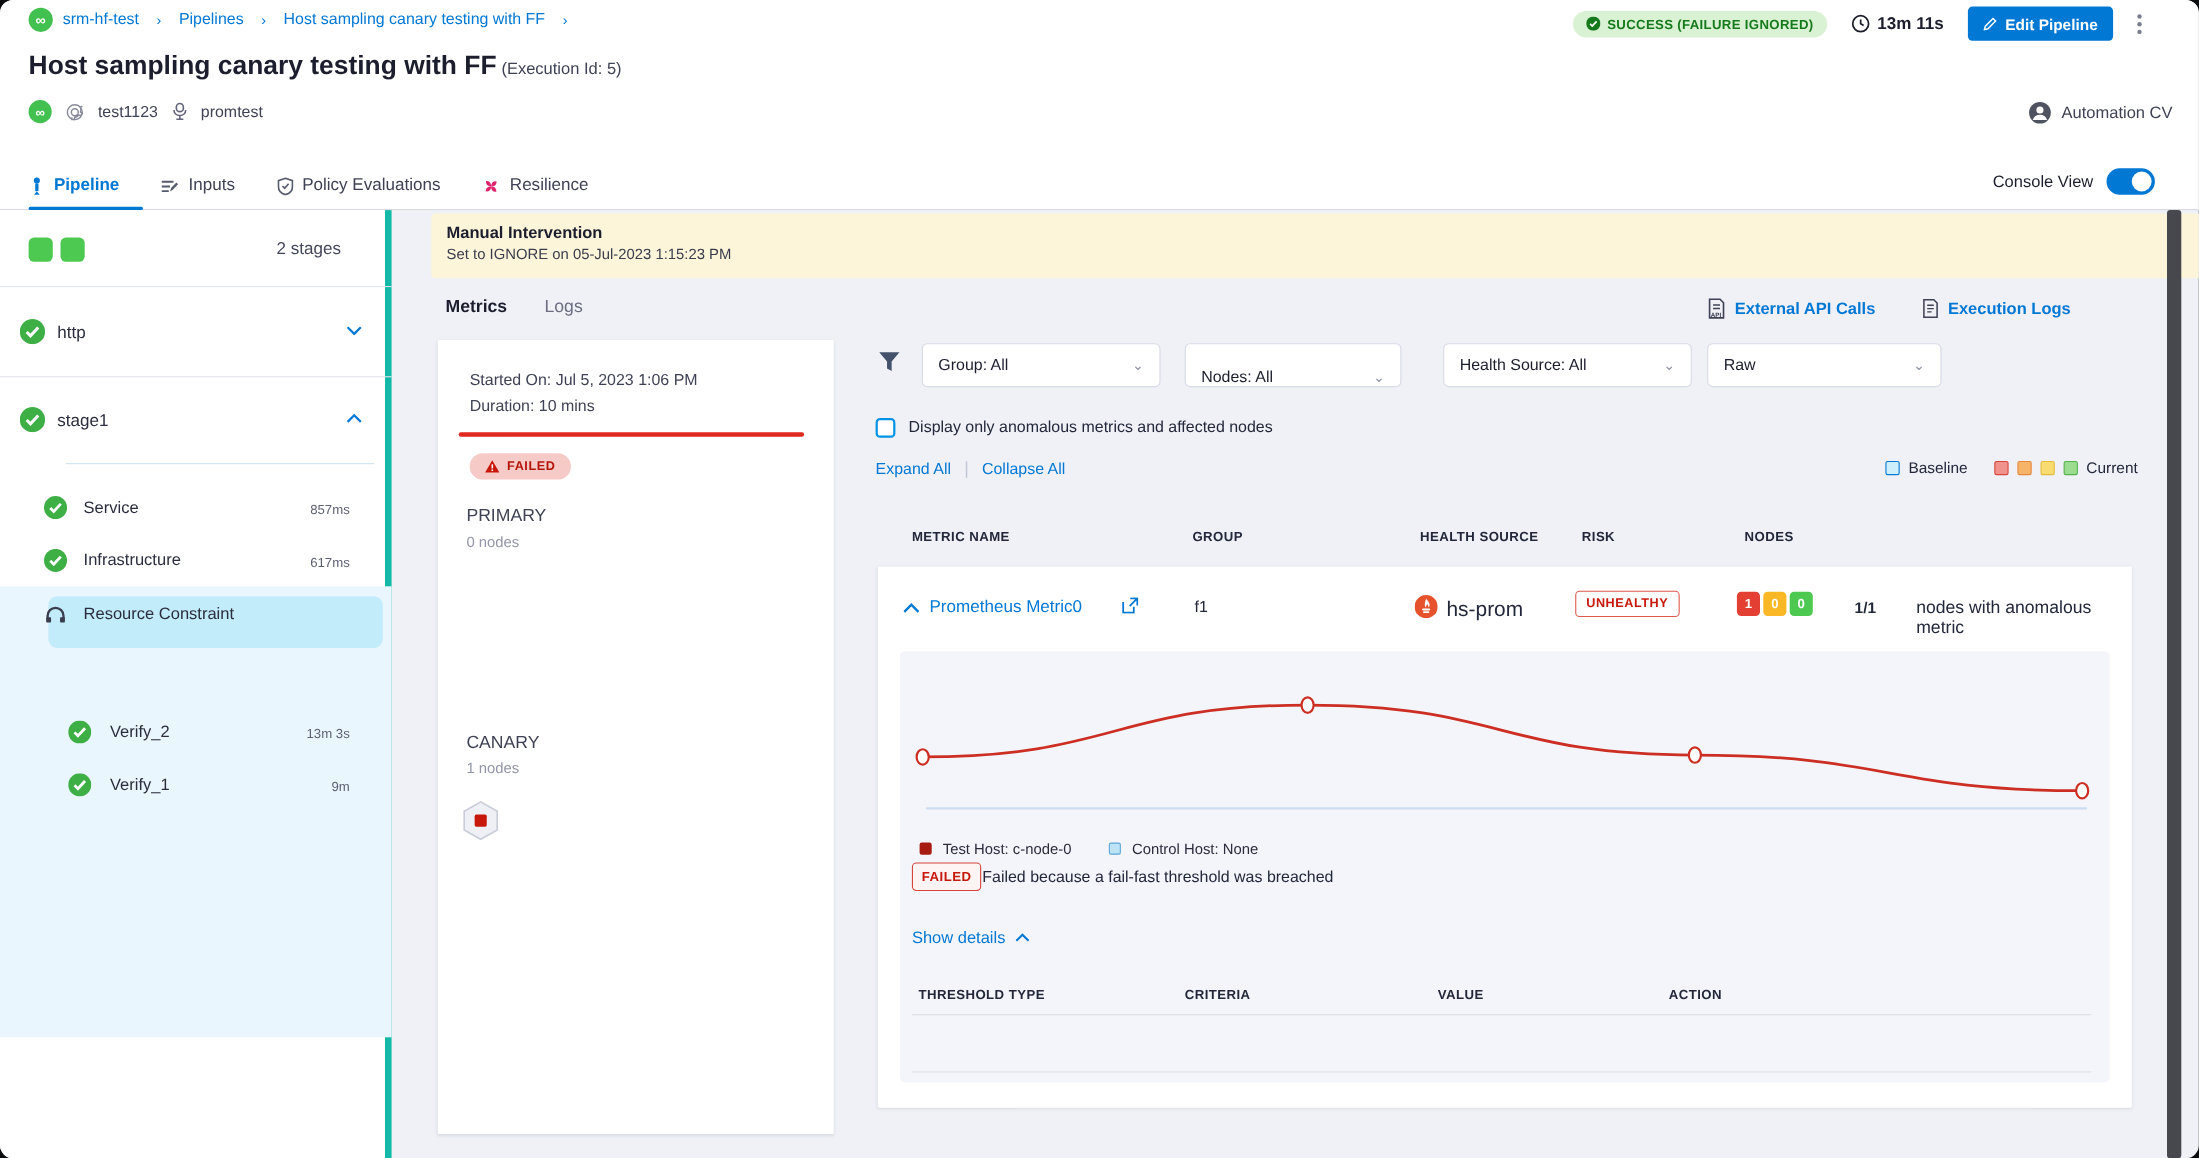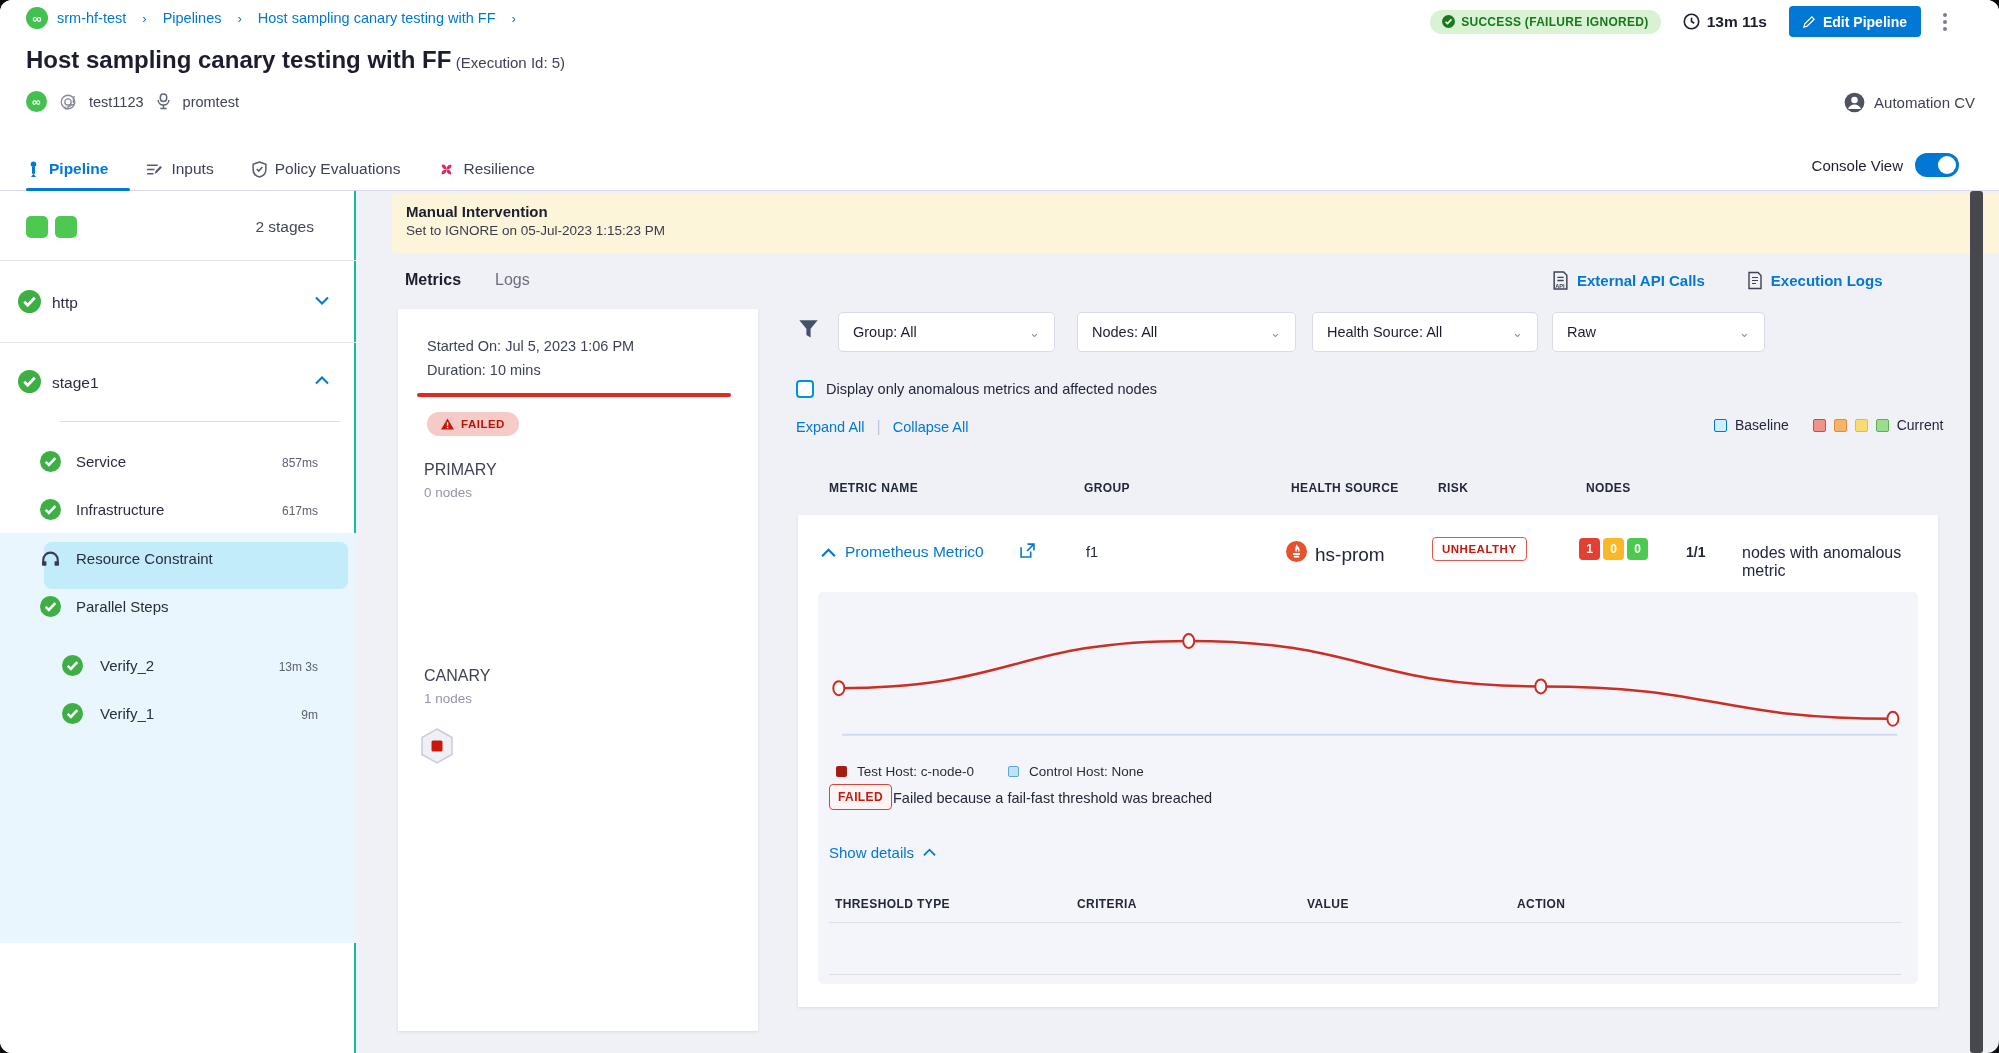--- a/index.html
+++ b/index.html
@@ -12,21 +12,21 @@
   .exec-id{font-size:15px;color:#3f4254;font-weight:normal;}
   .meta-txt{font-size:14.5px;color:#3f4254;}
   .status-badge{display:inline-flex;align-items:center;gap:6px;background:#d9f2d3;color:#167a1c;font-size:12px;font-weight:bold;letter-spacing:.3px;border-radius:12px;padding:5px 12px;}
   .clock-time{font-size:15.5px;color:#1c1e2d;font-weight:600;display:inline-flex;align-items:center;gap:7px;}
   .edit-btn{display:inline-flex;align-items:center;gap:7px;background:#0278d5;color:#fff;font-size:14px;font-weight:600;border:none;border-radius:4px;height:31px;padding:0 14px;cursor:pointer;}
   .kebab{display:inline-flex;flex-direction:column;gap:3px;}
   .kebab i{width:4px;height:4px;border-radius:50%;background:#7b7e8e;}
   .tab{display:inline-flex;align-items:center;gap:8px;font-size:15.5px;color:#3f4254;height:44px;cursor:pointer;}
   .tab.active{color:#0278d5;font-weight:600;}
   .tab-underline{position:absolute;height:3px;background:#0278d5;border-radius:2px;}
-  .sidebar{position:absolute;left:0;top:191px;width:356px;height:862px;background:#fff;border-right:2px solid #14b8a6;box-sizing:border-box;}
+  .sidebar{position:absolute;left:0;top:191px;width:356px;height:862px;background:#fff;border-right:6px solid #14b8a6;box-sizing:border-box;}
   .side-divider{position:absolute;left:0;width:356px;height:1px;background:#e2e4ec;}
   .gsq{width:22px;height:22px;border-radius:5px;background:#4dc952;display:inline-block;}
   .side-label{font-size:15.5px;color:#2a2d3d;}
   .side-dur{font-size:12px;color:#5c5f72;}
   .stage1-bg{position:absolute;left:0;top:342px;width:356px;height:410px;background:#e9f6fd;}
   .v1-hl{position:absolute;left:44px;top:351px;width:304px;height:47px;background:#c2ecfa;border-radius:8px;}
   .main{position:absolute;left:356px;top:191px;width:1643px;height:862px;}
   .banner{position:absolute;left:36px;top:3px;width:1801px;height:59px;background:#fcf5da;border-radius:4px;box-sizing:border-box;padding:9px 14px;}
   .banner-title{font-size:15px;font-weight:bold;color:#1c1e2d;}
   .banner-sub{font-size:13.5px;color:#3a3c4c;margin-top:3px;}
@@ -231,27 +231,20 @@
       <span class="abs side-dur" style="right:38px;top:17px;">617ms</span>
     </div>
     <div class="abs" style="left:0;top:345px;width:356px;height:46px;cursor:pointer;">
       <svg class="abs" style="left:40px;top:13px;" width="21" height="19" viewBox="0 0 16 14">
           <path d="M2.5 10V8a5.5 5.5 0 0 1 11 0v2" fill="none" stroke="#3a3d4d" stroke-width="1.6"></path>
           <rect x="1.5" y="9" width="3.4" height="3.6" rx="0.6" fill="#3a3d4d"></rect>
           <rect x="11.1" y="9" width="3.4" height="3.6" rx="0.6" fill="#3a3d4d"></rect>
         </svg>
       <span class="abs side-label" style="left:76px;top:14px;font-size:15px;">Resource Constraint</span>
     </div>
-    <div class="abs" style="left:0;top:393px;width:356px;height:46px;cursor:pointer;">
-      <svg class="abs" style="left:40px;top:12px;" width="21" height="21" viewBox="0 0 14 14">
-          <circle cx="7" cy="7" r="7" fill="#3eaf44"></circle>
-          <path d="M3.8 7.2l2.1 2.1 4.3-4.6" stroke="#fff" stroke-width="1.7" fill="none"></path>
-        </svg>
-      <span class="abs side-label" style="left:76px;top:14px;font-size:15px;">Parallel Steps</span>
-    </div>
     <div class="abs" style="left:0;top:452px;width:356px;height:46px;cursor:pointer;">
       <svg class="abs" style="left:62px;top:12px;" width="21" height="21" viewBox="0 0 14 14">
           <circle cx="7" cy="7" r="7" fill="#3eaf44"></circle>
           <path d="M3.8 7.2l2.1 2.1 4.3-4.6" stroke="#fff" stroke-width="1.7" fill="none"></path>
         </svg>
       <span class="abs side-label" style="left:100px;top:14px;font-size:15px;">Verify_2</span>
       <span class="abs side-dur" style="right:38px;top:17px;">13m 3s</span>
     </div>
     <div class="abs" style="left:0;top:500px;width:356px;height:46px;cursor:pointer;">
       <svg class="abs" style="left:62px;top:12px;" width="21" height="21" viewBox="0 0 14 14">
@@ -315,21 +308,21 @@
         </svg>
     </div>
 
     <svg class="abs" style="left:442px;top:128px;" width="21" height="21" viewBox="0 0 16 16">
         <path d="M1 1h14l-5.4 6.4V14l-3.2-1.8V7.4z" fill="#44516b"></path>
       </svg>
     <div class="dropdown" style="left:482px;top:121px;width:217px;">
       <span>Group: All</span>
         <span class="dd-chev">⌄</span>
     </div>
-    <div class="dropdown" style="left:721px;top:121px;width:219px;">
+    <div class="dropdown" style="left:721px;top:121px;width:197px;align-items:flex-end;">
       <span>Nodes: All</span>
         <span class="dd-chev">⌄</span>
     </div>
     <div class="dropdown" style="left:956px;top:121px;width:226px;">
       <span>Health Source: All</span>
         <span class="dd-chev">⌄</span>
     </div>
     <div class="dropdown" style="left:1196px;top:121px;width:213px;">
       <span>Raw</span>
         <span class="dd-chev">⌄</span>

